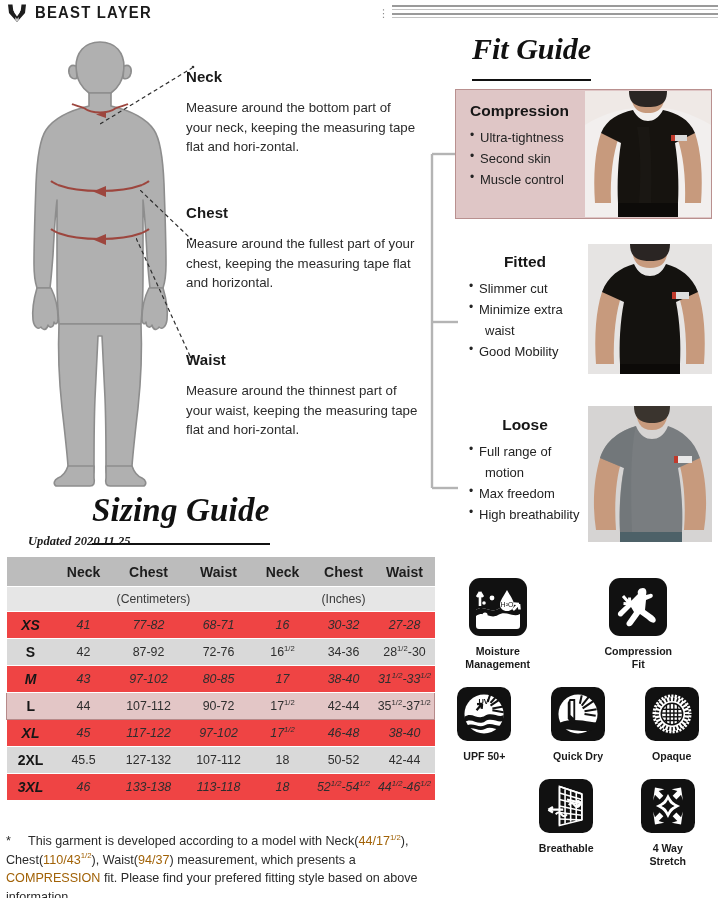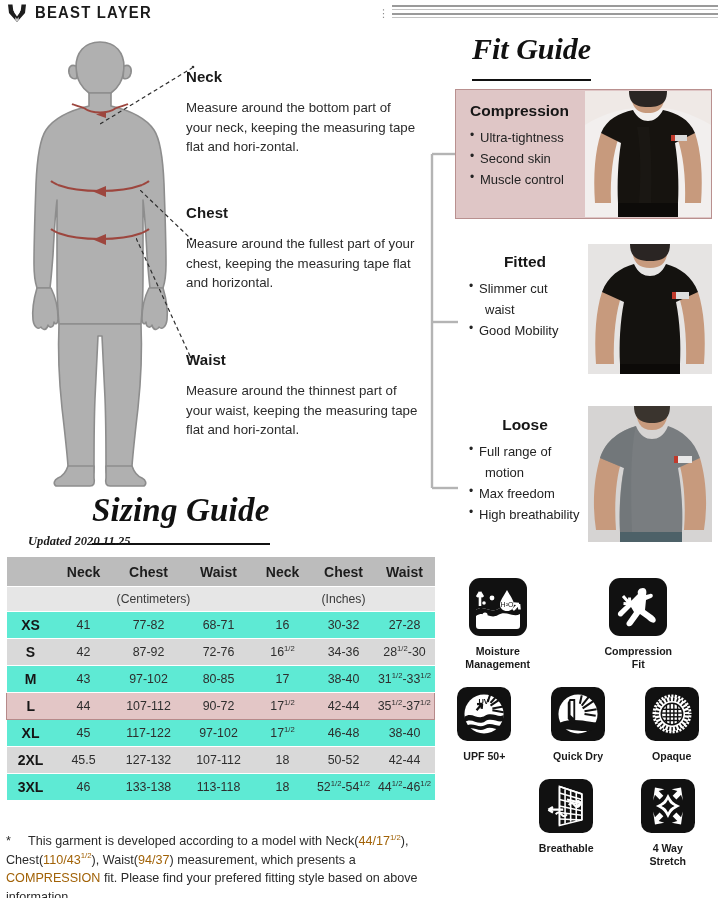--- a/index.html
+++ b/index.html
@@ -65,21 +65,21 @@
     table-layout:fixed;
   }
   table.size th,table.size td{
     text-align:center;padding:0;height:26px;vertical-align:middle;
     border-bottom:1px solid #ffffff;
   }
   table.size thead th{
     background:#bcbcbc;color:#1d1d1d;font-weight:700;font-size:14px;height:29px;
   }
   table.size tr.units td{background:#e6e6e6;font-size:12.2px;color:#3a3a3a;height:24px;}
-  table.size tbody tr.r-odd td{background:#5eead4;}
+  table.size tbody tr.r-odd td{background:#ef4444;font-style:italic;}
   table.size tbody tr.r-even td{background:#d9d9d9;}
   table.size tbody tr.r-hl td{
     background:#e3c6c6;
     border-top:1.5px solid #b68a8a;border-bottom:1.5px solid #b68a8a;
   }
   table.size tbody tr.r-hl td:first-child{border-left:1.5px solid #b68a8a;}
   table.size tbody tr.r-hl td:last-child{border-right:1.5px solid #b68a8a;}
   table.size td.sz{font-weight:700;font-size:14px;color:#161616;}
   sup{font-size:.62em;vertical-align:super;line-height:0;}
 
@@ -388,20 +388,21 @@
     <rect x="86" y="44" width="4" height="6" fill="#c0392b"></rect>
 
     <path d="M33 112 L33 126 L93 126 L93 112 Z" fill="#0d0b09"></path>
   </svg>
 
   <div class="fit-panel" id="panel-fitted">
     <div class="fp-inner">
       <p class="fp-head">Fitted</p>
       <ul>
         <li>Slimmer cut</li>
+        <li>Minimize extra</li>
         <li class="cont">waist</li>
         <li>Good Mobility</li>
       </ul>
     </div>
   </div>
   <svg class="photo" id="photo-fitted" viewBox="0 0 124 130">
     <rect width="124" height="130" fill="#e6e4e3"></rect>
     <path d="M44 0 C44 16 48 24 62 24 C76 24 80 16 80 0 Z" fill="#c79a7d"></path>
     <path d="M42 0 C42 10 46 17 62 17 C78 17 82 10 82 0 Z" fill="#2a2523"></path>
     <path d="M14 48 C8 66 6 92 8 120 L26 120 C25 92 28 66 34 50 Z" fill="#c79a7d"></path>

